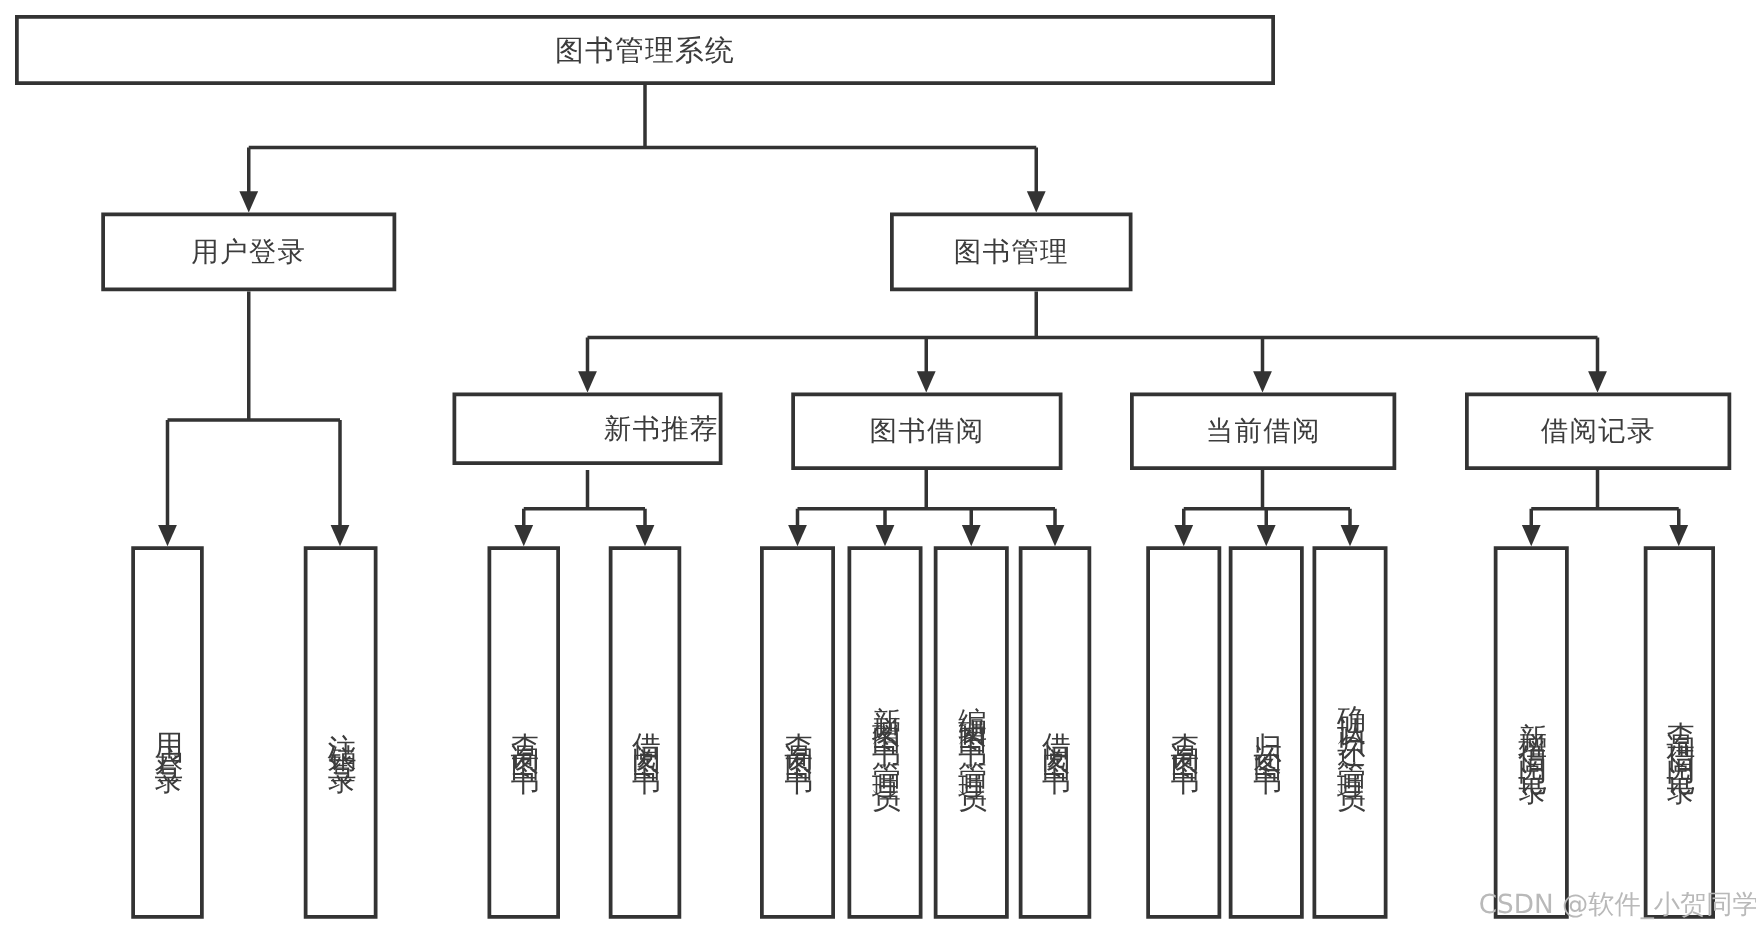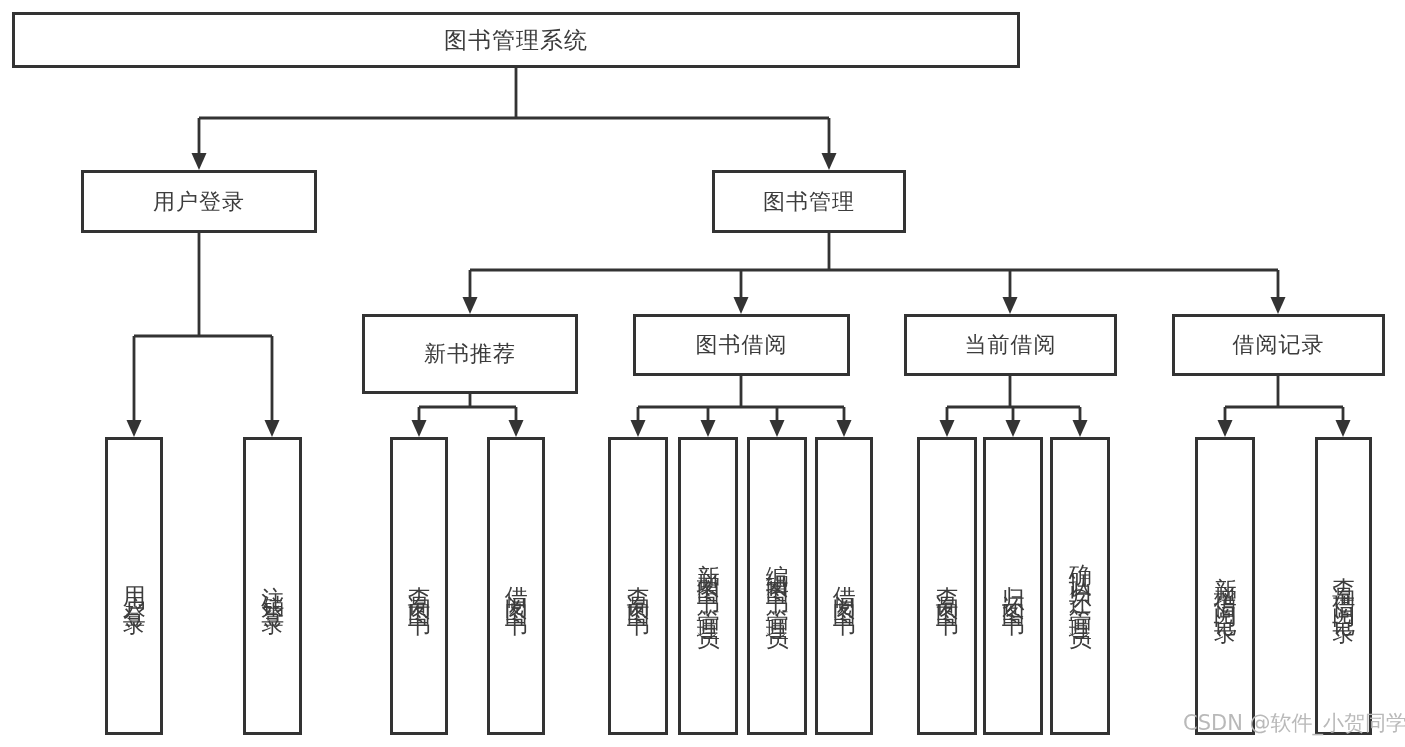--- a/index.html
+++ b/index.html
@@ -100,21 +100,21 @@
     <span>图书管理系统</span>
   </div>
 
   <div class="node hbox" style="left:81px; top:170px; width:236px; height:63px;">
     <span>用户登录</span>
   </div>
   <div class="node hbox" style="left:712px; top:170px; width:194px; height:63px;">
     <span>图书管理</span>
   </div>
 
-  <div class="node hbox" style="left:362px; top:314px; width:216px; height:80px;">
+  <div class="node hbox" style="left:362px; top:314px; width:216px; height:58px;justify-content:flex-end;">
     <span>新书推荐</span>
   </div>
   <div class="node hbox" style="left:633px; top:314px; width:217px; height:62px;">
     <span>图书借阅</span>
   </div>
   <div class="node hbox" style="left:904px; top:314px; width:213px; height:62px;">
     <span>当前借阅</span>
   </div>
   <div class="node hbox" style="left:1172px; top:314px; width:213px; height:62px;">
     <span>借阅记录</span>

